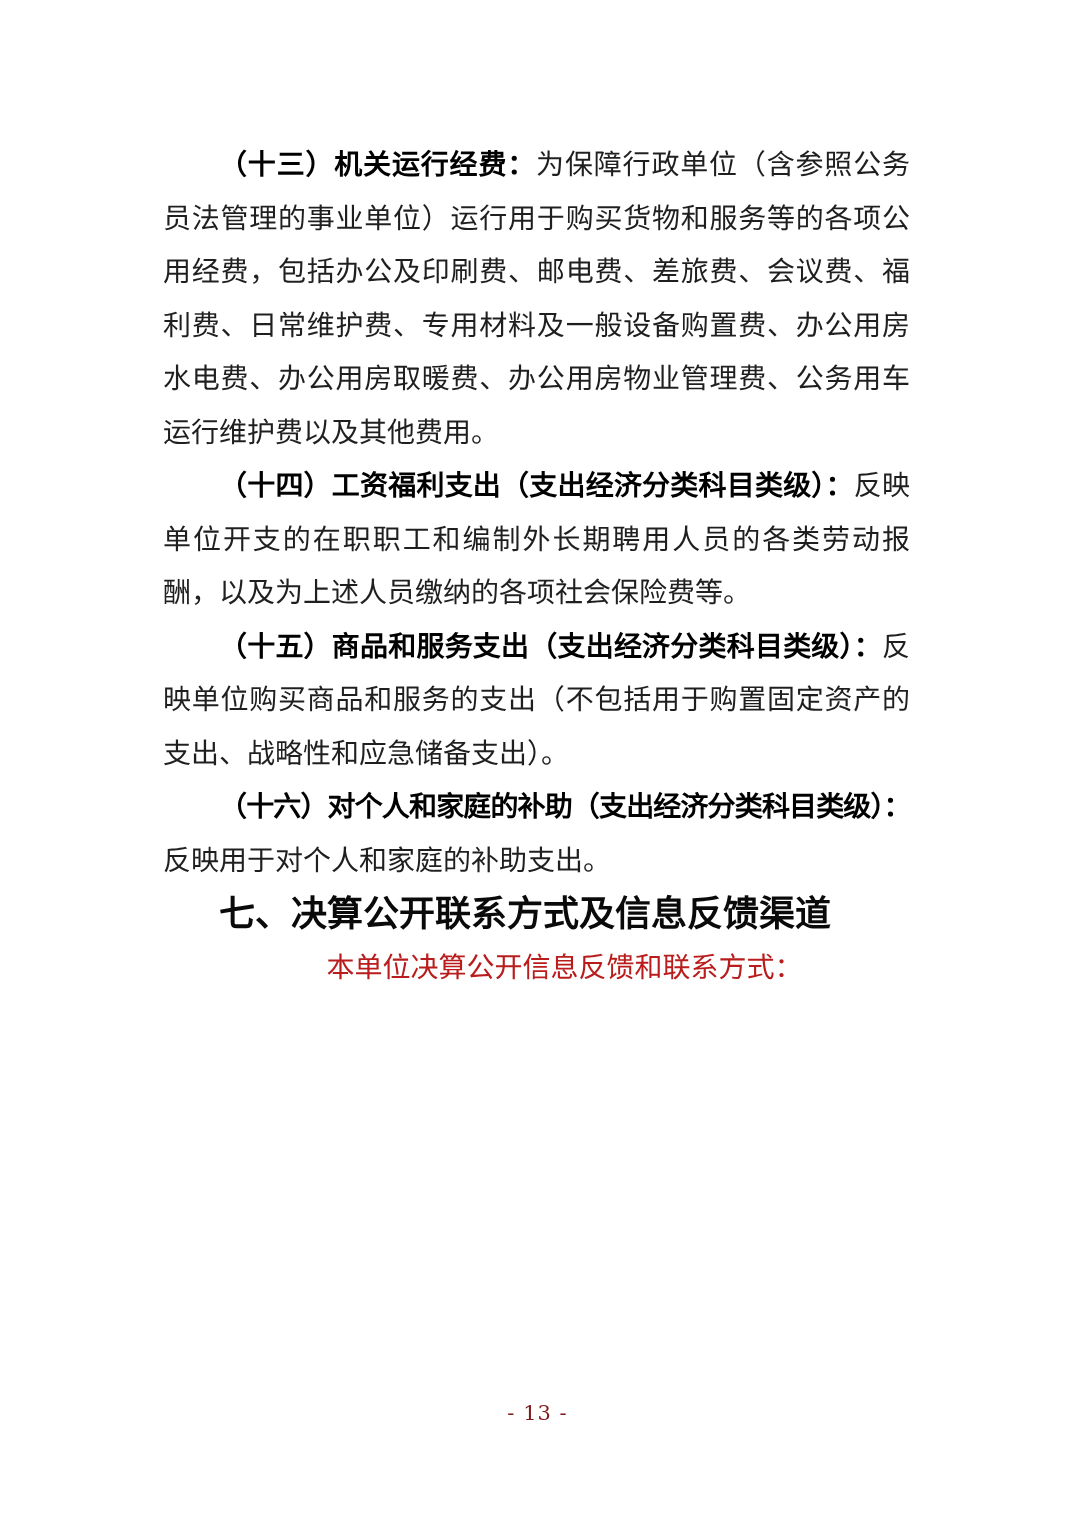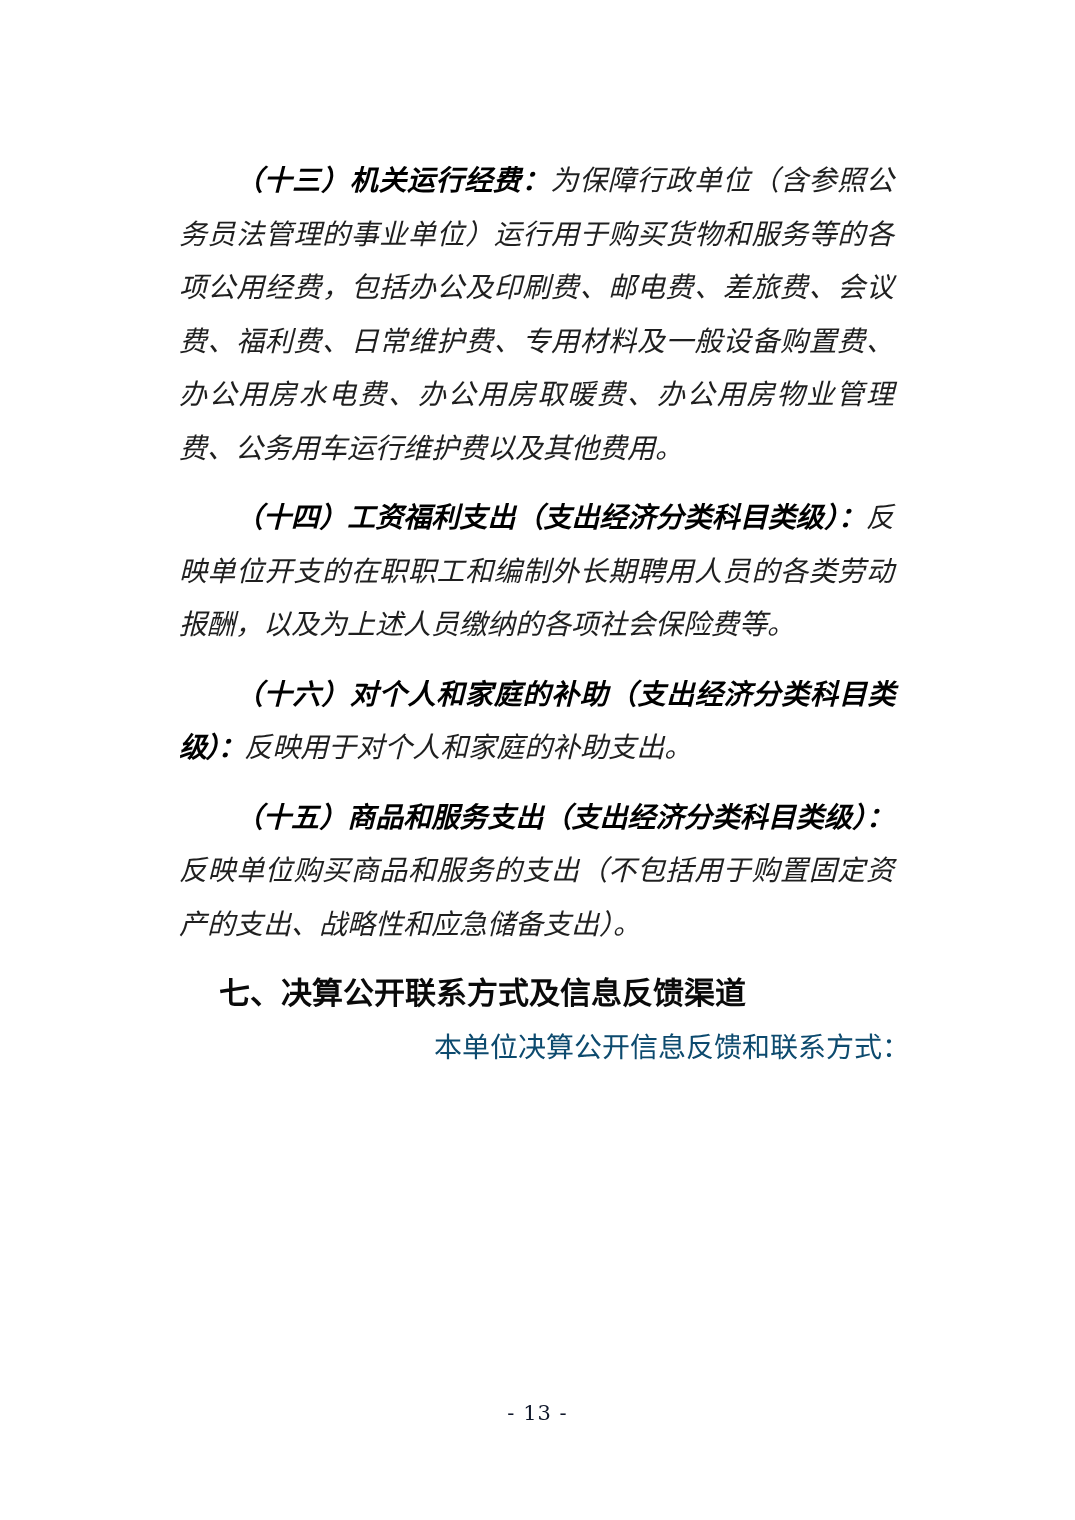--- a/index.html
+++ b/index.html
@@ -16,90 +16,89 @@
     font-family: "DejaVu Serif", "Liberation Serif", serif;
     color: #1f1f1f;
   }
   .doc {
     position: absolute;
     left: 163px;
     top: 138px;
     width: 747px;
   }
   .para {
-    margin: 16px;
+    margin: 0;
     font-size: 28px;
     line-height: 53.5px;
     text-align: justify;
     text-indent: 56px;
     color: #1f1f1f;
-    font-style: italic;
   }
   .para .lead {
     font-weight: 700;
     color: #000000;
   }
   .para .lead.tight {
     letter-spacing: -1.6px;
   }
   .section-heading {
     margin: 0;
-    font-size: 31px;
+    font-size: 36px;
     line-height: 53.5px;
     text-indent: 56px;
     font-family: "DejaVu Sans", "Liberation Sans", sans-serif;
     font-weight: 700;
     color: #0a0a0a;
     text-align: left;
   }
   .contact-para {
     margin: 0;
     font-size: 28px;
     line-height: 53.5px;
     text-indent: 56px;
-    text-align: right;
-    color: #0c4a6e;
+    text-align: center;
+    color: #b91c1c;
   }
   .contact-gap {
     display: inline-block;
     width: 52px;
   }
   .page-footer {
     position: absolute;
     left: 0;
     right: 0;
     top: 1400px;
     text-align: center;
     font-size: 21px;
     line-height: 26px;
     letter-spacing: 1px;
-    color: #0f172a;
+    color: #7f1d1d;
     font-family: "DejaVu Serif", "Liberation Serif", serif;
   }
 </style>
 </head>
 <body>
 
 <div class="page">
   <div class="doc">
 
     <p class="para">
       <span class="lead">（十三）机关运行经费：</span><span>为保障行政单位（含参照公务员法管理的事业单位）运行用于购买货物和服务等的各项公用经费，包括办公及印刷费、邮电费、差旅费、会议费、福利费、日常维护费、专用材料及一般设备购置费、办公用房水电费、办公用房取暖费、办公用房物业管理费、公务用车运行维护费以及其他费用。</span>
     </p>
 
     <p class="para">
       <span class="lead">（十四）工资福利支出（支出经济分类科目类级）：</span><span>反映单位开支的在职职工和编制外长期聘用人员的各类劳动报酬，以及为上述人员缴纳的各项社会保险费等。</span>
     </p>
 
     <p class="para">
-      <span class="lead tight">（十六）对个人和家庭的补助（支出经济分类科目类级）：</span><span>反映用于对个人和家庭的补助支出。</span>
+      <span class="lead">（十五）商品和服务支出（支出经济分类科目类级）：</span><span>反映单位购买商品和服务的支出（不包括用于购置固定资产的支出、战略性和应急储备支出）。</span>
     </p>
 
     <p class="para">
-      <span class="lead">（十五）商品和服务支出（支出经济分类科目类级）：</span><span>反映单位购买商品和服务的支出（不包括用于购置固定资产的支出、战略性和应急储备支出）。</span>
+      <span class="lead tight">（十六）对个人和家庭的补助（支出经济分类科目类级）：</span><span>反映用于对个人和家庭的补助支出。</span>
     </p>
 
 
     <h2 class="section-heading">七、决算公开联系方式及信息反馈渠道</h2>
 
     <p class="contact-para">本单位决算公开信息反馈和联系方式：</p>
 
 
   </div>
 

